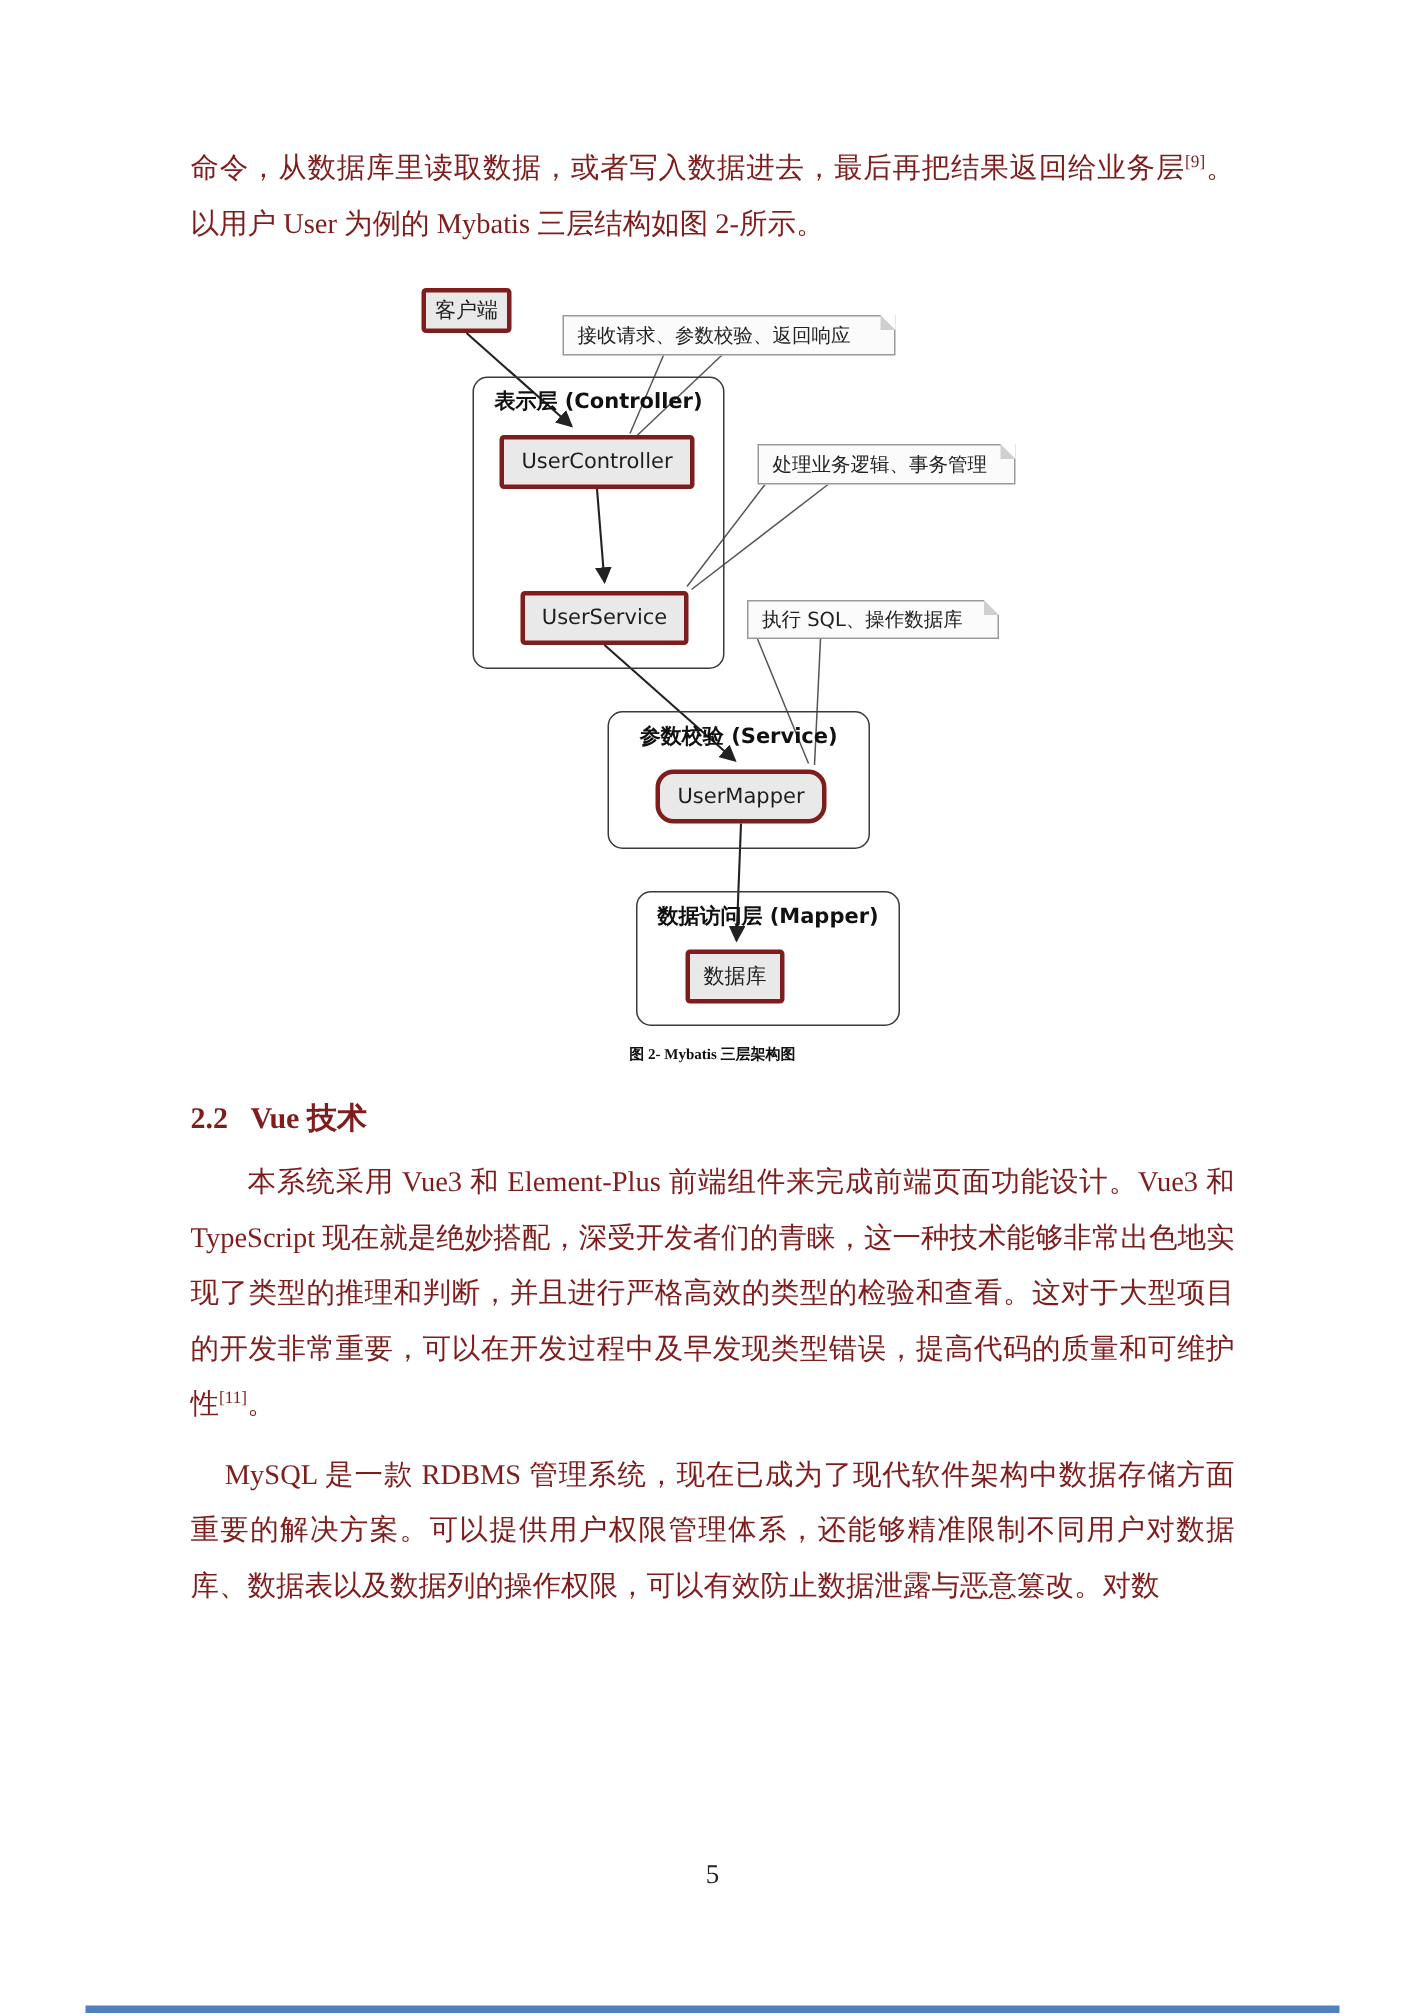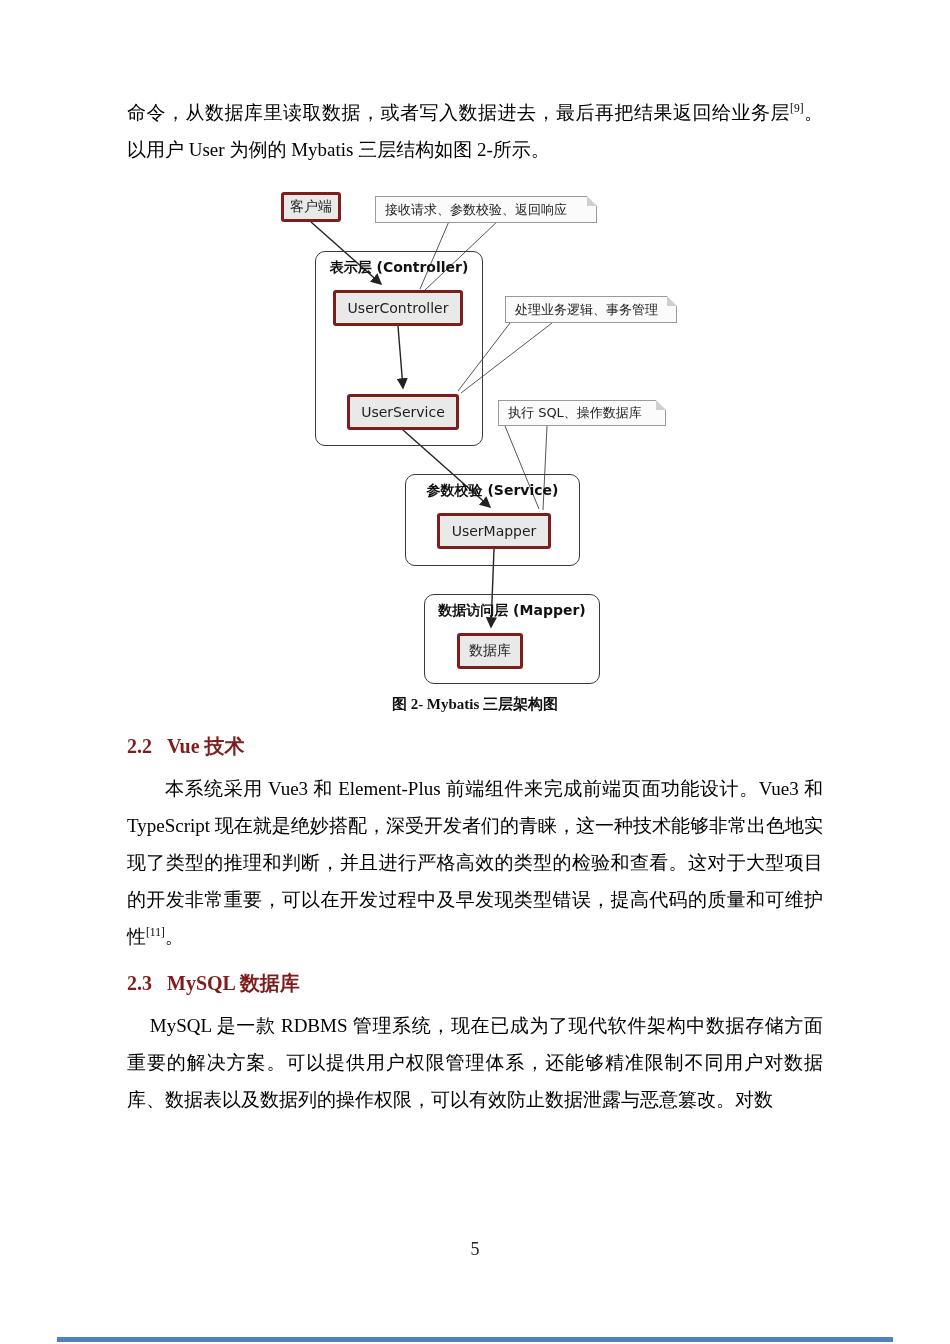--- a/index.html
+++ b/index.html
@@ -1,38 +1,38 @@
 <!DOCTYPE html>
 <html><head>
 <meta charset="utf-8">
 <style>
   * { margin:0; padding:0; box-sizing:border-box; }
   html,body { background:#ffffff; }
   body { width:950px; height:1344px; font-family:"Liberation Serif","DejaVu Serif",serif; color:#141414; }
   .page { position:relative; width:950px; height:1344px; background:#ffffff; overflow:hidden; padding:94px 127px 0 127px; }
 
-  .body-text { font-size:19px; line-height:37px; text-align:justify; color:#000000; }
+  .body-text { font-size:19px; line-height:37px; text-align:justify; color:#7f1d1d; }
   .body-text .ref { font-size:11.5px; line-height:0; vertical-align:7px; }
   .indent { text-indent:2em; }
   .indent-sm { text-indent:1.2em; }
 
   .figure { position:relative; width:696px; height:500px; margin-top:18px;
             font-family:"DejaVu Sans","Liberation Sans",sans-serif; }
   .connectors { position:absolute; left:0; top:0; }
 
   .dnode { position:absolute; background:#e9e9e9; border:3px solid #7f1d1d; border-radius:3px;
            display:flex; align-items:center; justify-content:center; font-size:14px; color:#1e1e1e; }
   .layer { position:absolute; background:transparent; border:1.6px solid #3a3a3a; border-radius:10px; }
   .layer-title { text-align:center; font-weight:bold; font-size:14px; padding-top:7px; color:#111; }
   .note { position:absolute; background:#fbfbfb; border:1px solid #9a9a9a;
           display:flex; align-items:center; padding-left:9px; font-size:13px; color:#222; }
   .note::before { content:""; position:absolute; top:-1px; right:-1px; border-style:solid;
                   border-width:0 10px 10px 0; border-color:#ffffff #ffffff #cfcfcf #cfcfcf; }
 
-  .caption { margin-top:8px; text-align:center; font-weight:bold; font-size:15px; line-height:20px; color:#111; }
+  .caption { margin-top:8px; text-align:center; font-weight:bold; font-size:10px; line-height:20px; color:#111; }
 
   .sec-heading { margin-top:18px; font-size:20px; font-weight:bold; line-height:28px; color:#7f1d1d; }
   .sec-heading .hnum { margin-right:15px; }
   .para { margin-top:10px; }
 
   .pagenum { position:absolute; left:0; right:0; bottom:84px; text-align:center; font-size:18px; color:#222; }
   .footer-line { position:absolute; left:57px; right:57px; bottom:2px; height:5px; background:#4f81bd; }
 </style>
 </head>
 <body>
@@ -77,45 +77,44 @@
 
     <div class="dnode" style="left:154px;top:6px;width:60px;height:30px;">
       <span>客户端</span>
     </div>
     <div class="dnode" style="left:206px;top:104px;width:130px;height:36px;">
       <span>UserController</span>
     </div>
     <div class="dnode" style="left:220px;top:208px;width:112px;height:36px;">
       <span>UserService</span>
     </div>
-    <div class="dnode" style="left:310px;top:327px;width:114px;height:36px;">
+    <div class="dnode" style="left:310px;top:327px;width:114px;height:36px;border-radius:12px;">
       <span>UserMapper</span>
     </div>
     <div class="dnode" style="left:330px;top:447px;width:66px;height:36px;">
       <span>数据库</span>
     </div>
 
-    <div class="note" style="left:248px;top:10px;width:222px;height:27px;">
+    <div class="note" style="left:248px;top:24px;width:222px;height:27px;">
       <span>接收请求、参数校验、返回响应</span>
     </div>
     <div class="note" style="left:378px;top:110px;width:172px;height:27px;">
       <span>处理业务逻辑、事务管理</span>
     </div>
     <div class="note" style="left:371px;top:214px;width:168px;height:26px;">
       <span>执行 SQL、操作数据库</span>
     </div>
   </div>
 
   <div class="caption">图 2- Mybatis 三层架构图</div>
 
   <h2 class="sec-heading"><span class="hnum">2.2</span><span>Vue 技术</span></h2>
 
   <p class="body-text indent para"><span>本系统采用 Vue3 和 Element-Plus 前端组件来完成前端页面功能设计。Vue3 和 TypeScript 现在就是绝妙搭配，深受开发者们的青睐，这一种技术能够非常出色地实现了类型的推理和判断，并且进行严格高效的类型的检验和查看。这对于大型项目的开发非常重要，可以在开发过程中及早发现类型错误，提高代码的质量和可维护性</span><sup class="ref">[11]</sup><span>。</span></p>
 
 
-  <h2 class="sec-heading" style="margin-top:14px;"><span class="hnum">2.3</span><span>MySQL 数据库</span></h2>
 
   <p class="body-text indent-sm para"><span>MySQL 是一款 RDBMS 管理系统，现在已成为了现代软件架构中数据存储方面重要的解决方案。可以提供用户权限管理体系，还能够精准限制不同用户对数据库、数据表以及数据列的操作权限，可以有效防止数据泄露与恶意篡改。对数</span></p>
 
   <div class="pagenum">5</div>
   <div class="footer-line"></div>
 
 </div>
 
 </body></html>

